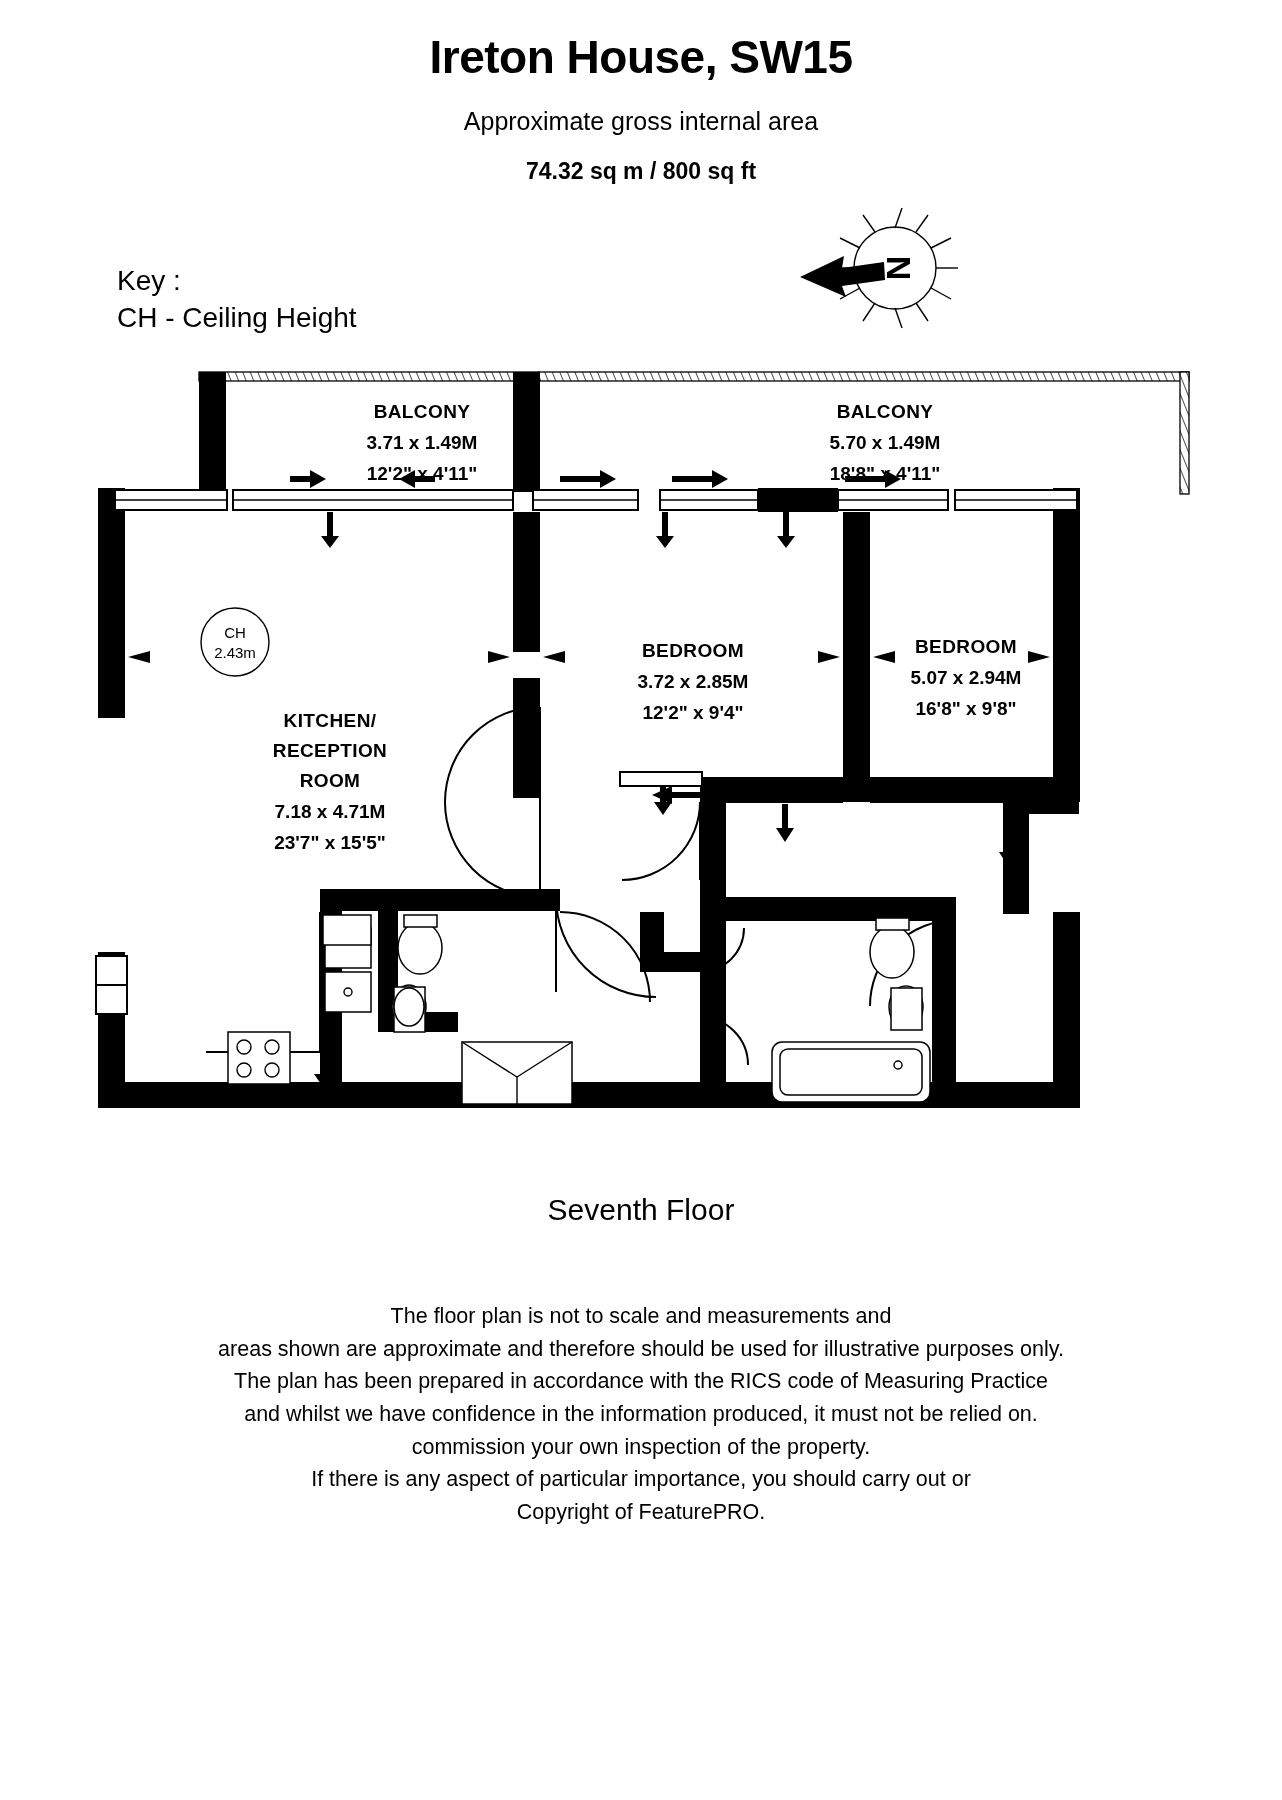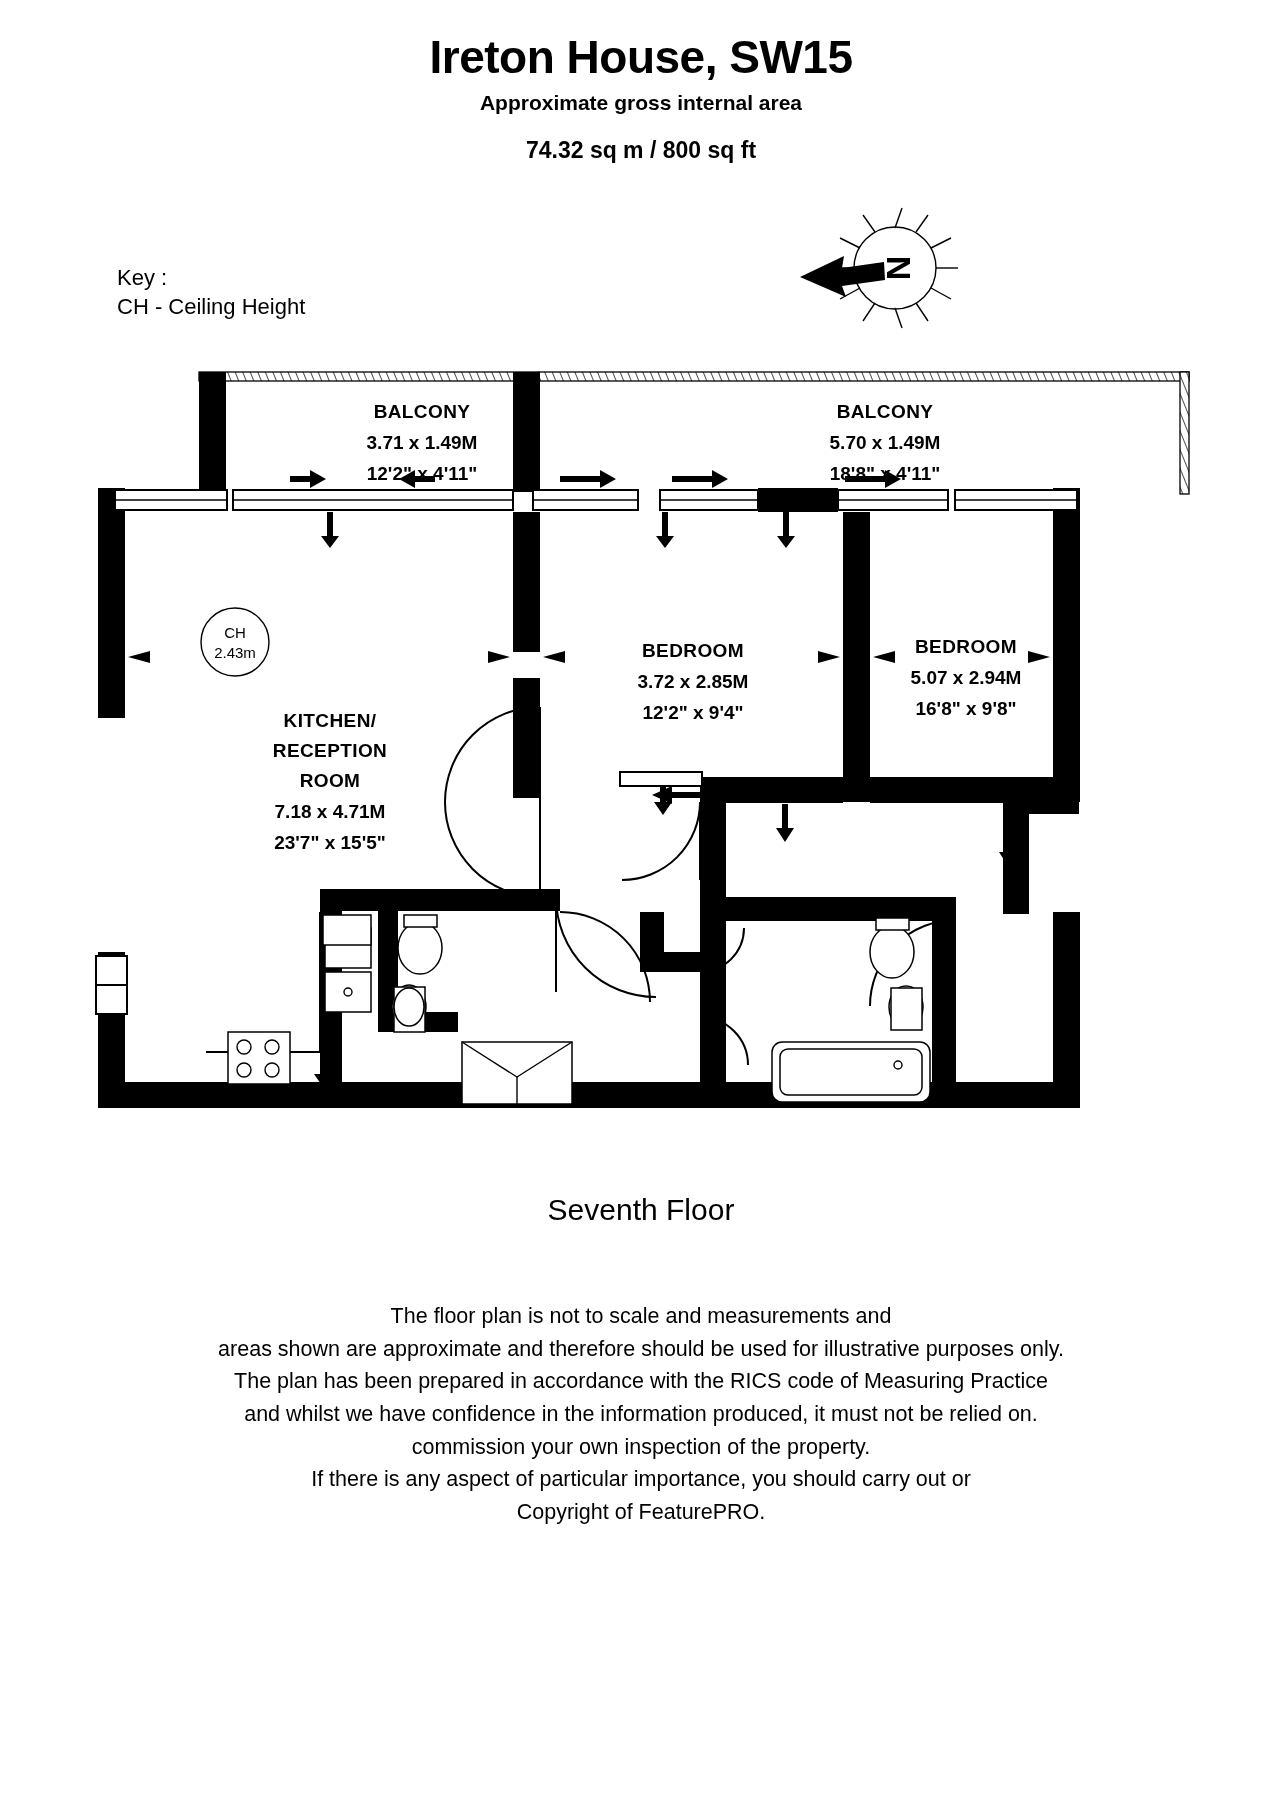--- a/index.html
+++ b/index.html
@@ -30,38 +30,38 @@
     text-align: center;
   }
   .title {
     font-size: 46px;
     font-weight: bold;
     letter-spacing: -0.5px;
     margin-top: 34px;
     line-height: 1.0;
   }
   .subtitle {
-    font-size: 21px;
-    font-weight: bold;
-    margin-top: 12px;
+    font-size: 25px;
+    font-weight: normal;
+    margin-top: 29px;
     line-height: 1.0;
   }
   .area {
     font-size: 23px;
     font-weight: bold;
     margin-top: 26px;
     line-height: 1.0;
   }
 
   
   .key-block {
     position: absolute;
     left: 117px;
     top: 263px;
-    font-size: 22px;
+    font-size: 28px;
     line-height: 1.32;
     font-weight: normal;
   }
 
   
   .compass {
     position: absolute;
     left: 792px;
     top: 204px;
     width: 220px;

